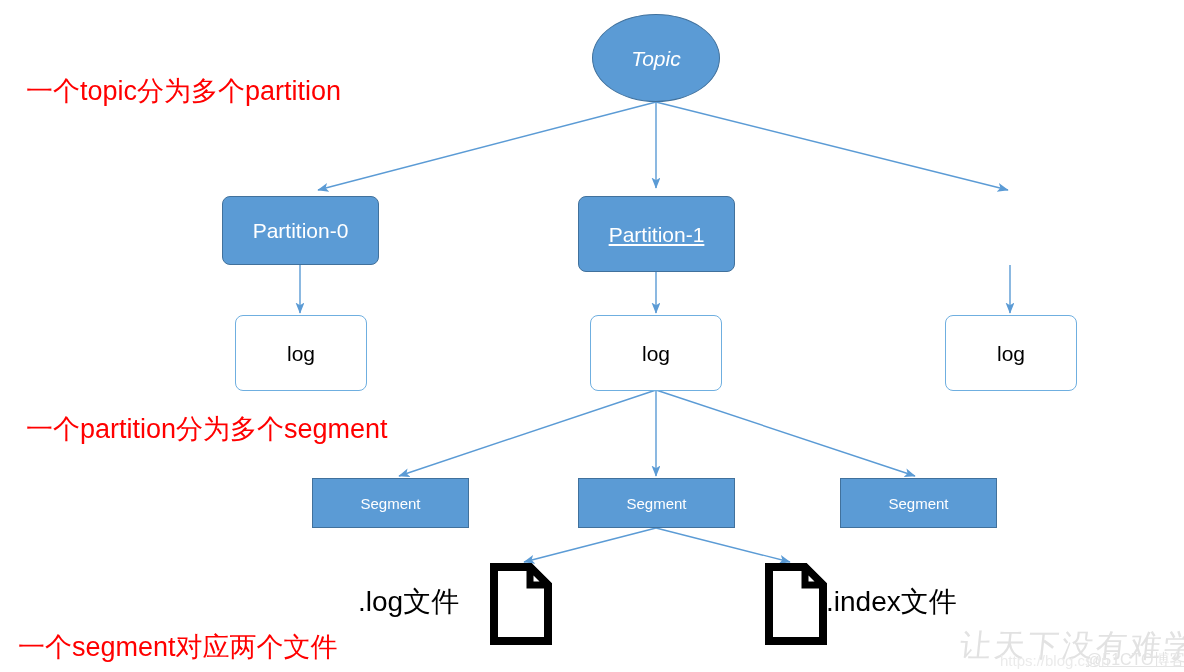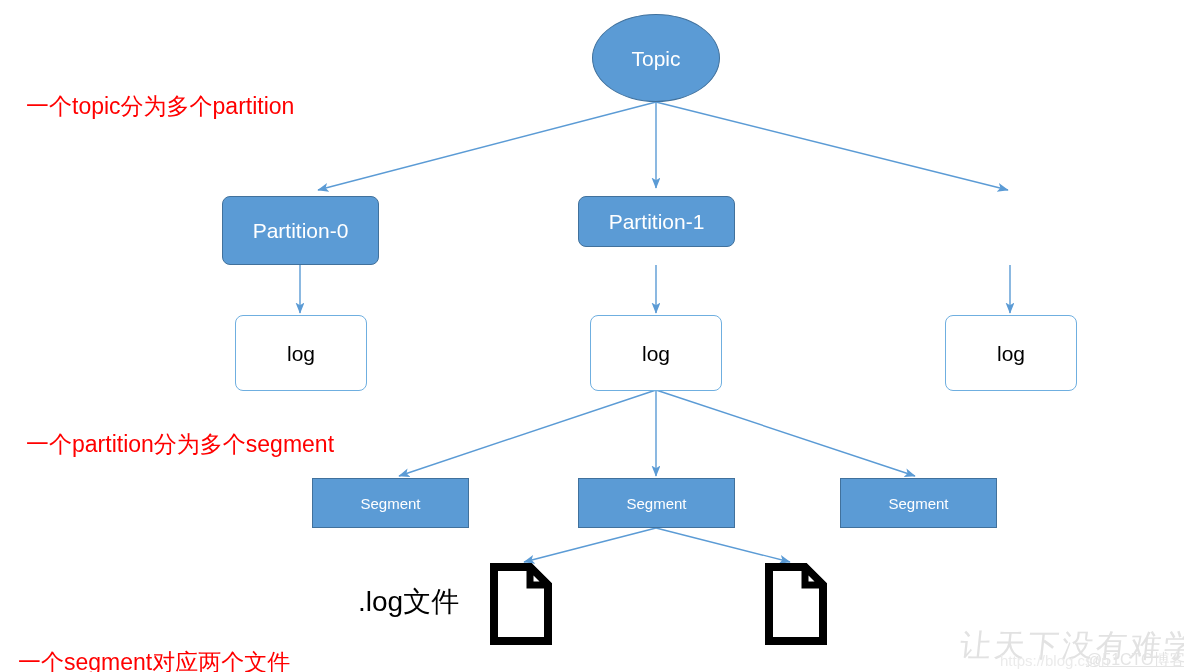--- a/index.html
+++ b/index.html
@@ -63,24 +63,23 @@
   .segment-box {
     background: #5B9BD5;
     border: 1px solid #41719C;
     color: #ffffff;
     font-size: 15px;
   }
   
   .annotation {
     position: absolute;
     color: #FF0000;
-    font-size: 23px;
+    font-size: 27px;
     white-space: nowrap;
     line-height: 1;
-    margin-top: 17px;
   }
   
   .file-label {
     position: absolute;
     color: #000000;
     font-size: 28px;
     white-space: nowrap;
     line-height: 1;
   }
   
@@ -139,29 +138,29 @@
       <path d="M656,390 L656,476" stroke="#5B9BD5" stroke-width="1.4" fill="none" marker-end="url(#arrowhead)"></path>
       <path d="M656,390 L915,476" stroke="#5B9BD5" stroke-width="1.4" fill="none" marker-end="url(#arrowhead)"></path>
     </g>
 
     <g>
       <path d="M656,528 L524,562" stroke="#5B9BD5" stroke-width="1.4" fill="none" marker-end="url(#arrowhead)"></path>
       <path d="M656,528 L790,562" stroke="#5B9BD5" stroke-width="1.4" fill="none" marker-end="url(#arrowhead)"></path>
     </g>
   </svg>
 
-  <div class="node topic-ellipse" style="left:592px; top:14px; width:128px; height:88px;">
+  <div class="node topic-ellipse" style="left:592px; top:14px; width:128px; height:88px;font-style:italic;">
     <span>Topic</span>
   </div>
 
   <div class="node partition-box" style="left:222px; top:196px; width:157px; height:69px;">
     <span>Partition-0</span>
   </div>
 
-  <div class="node partition-box" style="left:578px; top:196px; width:157px; height:51px;">
+  <div class="node partition-box" style="left:578px; top:196px; width:157px; height:76px;text-decoration:underline;">
     <span>Partition-1</span>
   </div>
 
 
   <div class="node log-box" style="left:235px; top:315px; width:132px; height:76px;">
     <span>log</span>
   </div>
 
   <div class="node log-box" style="left:590px; top:315px; width:132px; height:76px;">
     <span>log</span>
@@ -188,20 +187,21 @@
   <svg class="file-icon" style="left:490px; top:563px;" width="62" height="82" viewBox="0 0 62 82" xmlns="http://www.w3.org/2000/svg">
     <path d="M4,4 L40,4 L58,22 L58,78 L4,78 Z" fill="#ffffff" stroke="#000000" stroke-width="8" stroke-linejoin="miter"></path>
     <path d="M40,4 L40,22 L58,22 Z" fill="#ffffff" stroke="#000000" stroke-width="7" stroke-linejoin="miter"></path>
   </svg>
 
   <svg class="file-icon" style="left:765px; top:563px;" width="62" height="82" viewBox="0 0 62 82" xmlns="http://www.w3.org/2000/svg">
     <path d="M4,4 L40,4 L58,22 L58,78 L4,78 Z" fill="#ffffff" stroke="#000000" stroke-width="8" stroke-linejoin="miter"></path>
     <path d="M40,4 L40,22 L58,22 Z" fill="#ffffff" stroke="#000000" stroke-width="7" stroke-linejoin="miter"></path>
   </svg>
 
+  <div class="file-label" style="left:826px; top:588px;">.index文件</div>
 
   <div class="annotation" style="left:26px; top:78px;">一个topic分为多个partition</div>
 
   <div class="annotation" style="left:18px; top:634px;">一个segment对应两个文件</div>
 
   <div class="annotation" style="left:26px; top:416px;">一个partition分为多个segment</div>
 
   <div class="watermark-brush" style="left:960px; top:625px;">让天下没有难学</div>
   <div class="watermark-url" style="left:1000px; top:652px;">https://blog.csdn</div>
   <div class="watermark-site" style="left:1086px; top:650px;text-decoration:underline;">@51CTO博客</div>

